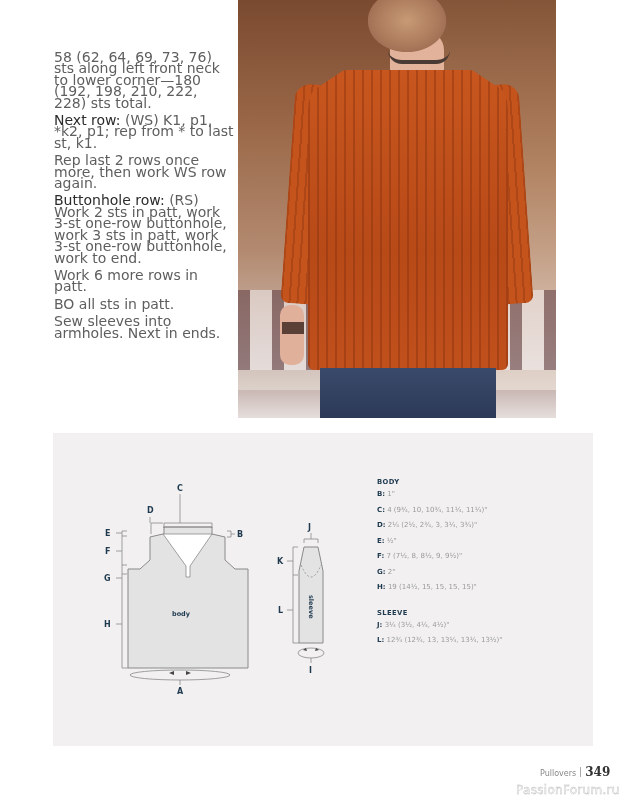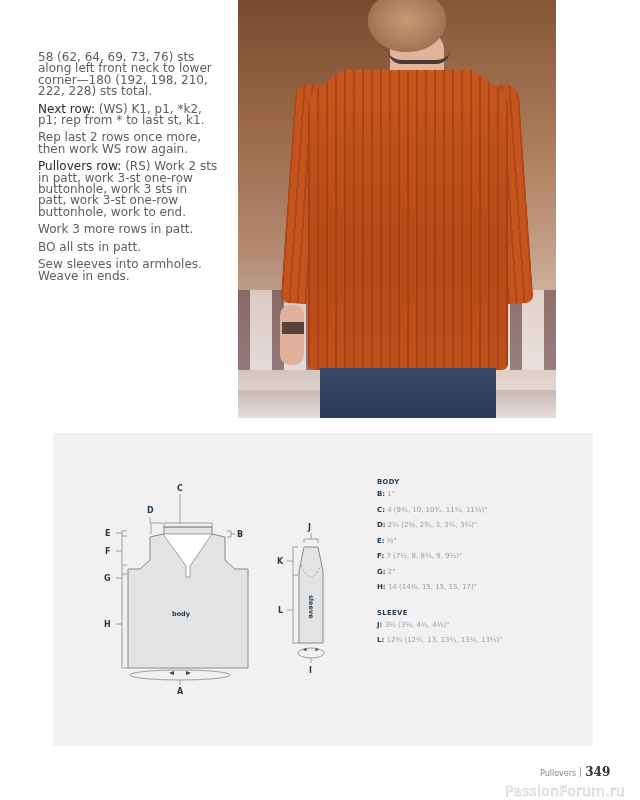--- a/index.html
+++ b/index.html
@@ -3,22 +3,22 @@
 <meta charset="utf-8">
 <style>
   html, body { margin: 0; padding: 0; }
   body {
     width: 640px; height: 800px; position: relative; overflow: hidden;
     background: #ffffff;
     font-family: "DejaVu Sans", "Liberation Sans", sans-serif;
     color: #5a5a5a;
   }
   .instructions {
-    position: absolute; left: 38px; top: 52px; width: 180px;
-    font-size: 12px; line-height: 11.4px; color: #5e5e5e;
+    position: absolute; left: 54px; top: 52px; width: 180px;
+    font-size: 14px; line-height: 11.4px; color: #5e5e5e;
   }
   .instructions p { margin: 0 0 6px 0; }
   .instructions b { color: #2b2b2b; font-weight: normal; }
 
   .photo {
     position: absolute; left: 238px; top: 0; width: 318px; height: 418px;
     overflow: hidden;
     background: linear-gradient(180deg, #7a4a30 0%, #9a6848 30%, #b38a70 60%, #cdbdb4 85%, #e8e0dc 100%);
   }
   .photo .bg-right {
@@ -100,35 +100,35 @@
   .specs .gap { height: 12px; }
 
   .footer {
     position: absolute; left: 520px; top: 765px; font-size: 8px; color: #888; padding-left: 20px;
   }
   .footer .sep { display: inline-block; width: 1px; height: 10px; background: #aaa; margin: 0 4px; vertical-align: -1px; }
   .footer .page-num {
     font-family: "DejaVu Serif", serif; font-weight: bold; color: #333; font-size: 12px;
   }
   .watermark {
-    position: absolute; left: 505px; top: 783px; font-size: 14px; color: #ffffff;
+    position: absolute; left: 516px; top: 783px; font-size: 12px; color: #ffffff;
     -webkit-text-stroke: .4px #b8b8b8; letter-spacing: .3px;
   }
 </style>
 </head>
 <body>
 
 <div class="instructions" data-name="pattern-instructions">
   <p data-name="instruction-paragraph"><b></b><span>58 (62, 64, 69, 73, 76) sts along left front neck to lower corner—180 (192, 198, 210, 222, 228) sts total.</span></p>
   <p data-name="instruction-paragraph"><b data-name="instruction-lead">Next row:</b><span> (WS) K1, p1, *k2, p1; rep from * to last st, k1.</span></p>
   <p data-name="instruction-paragraph"><b></b><span>Rep last 2 rows once more, then work WS row again.</span></p>
-  <p data-name="instruction-paragraph"><b data-name="instruction-lead">Pullovers row:</b><span> (RS) Work 2 sts in patt, work 3-st one-row buttonhole, work 3 sts in patt, work 3-st one-row buttonhole, work to end.</span></p>
-  <p data-name="instruction-paragraph"><b></b><span>Work 3 more rows in patt.</span></p>
+  <p data-name="instruction-paragraph"><b data-name="instruction-lead">Buttonhole row:</b><span> (RS) Work 2 sts in patt, work 3-st one-row buttonhole, work 3 sts in patt, work 3-st one-row buttonhole, work to end.</span></p>
+  <p data-name="instruction-paragraph"><b></b><span>Work 6 more rows in patt.</span></p>
   <p data-name="instruction-paragraph"><b></b><span>BO all sts in patt.</span></p>
-  <p data-name="instruction-paragraph"><b></b><span>Sew sleeves into armholes. Weave in ends.</span></p>
+  <p data-name="instruction-paragraph"><b></b><span>Sew sleeves into armholes. Next in ends.</span></p>
 </div>
 
 <div class="photo" data-name="sweater-photo">
   <div class="bg-right" data-name="photo-background"></div>
   <div class="bench" data-name="photo-bench"></div>
   <div class="floor" data-name="photo-floor"></div>
   <div class="arm-l" data-name="photo-left-sleeve"></div>
   <div class="arm-r" data-name="photo-right-sleeve"></div>
   <div class="neck" data-name="photo-neck"></div>
   <div class="head" data-name="photo-head"></div>
@@ -233,21 +233,21 @@
 </style>
 
 <div class="specs" data-name="measurements-list">
   <div class="section-title" data-name="body-section-title">BODY</div>
   <div class="row" data-name="measurement-row"><span class="key">B:</span><span> 1"</span></div>
   <div class="row" data-name="measurement-row"><span class="key">C:</span><span> 4 (9¾, 10, 10¾, 11¼, 11¼)"</span></div>
   <div class="row" data-name="measurement-row"><span class="key">D:</span><span> 2¼ (2½, 2¾, 3, 3¼, 3¾)"</span></div>
   <div class="row" data-name="measurement-row"><span class="key">E:</span><span> ½"</span></div>
   <div class="row" data-name="measurement-row"><span class="key">F:</span><span> 7 (7½, 8, 8½, 9, 9½)"</span></div>
   <div class="row" data-name="measurement-row"><span class="key">G:</span><span> 2"</span></div>
-  <div class="row" data-name="measurement-row"><span class="key">H:</span><span> 14 (14½, 15, 15, 15, 17)"</span></div>
+  <div class="row" data-name="measurement-row"><span class="key">H:</span><span> 19 (14½, 15, 15, 15, 15)"</span></div>
   <div class="gap"></div>
   <div class="section-title" data-name="sleeve-section-title">SLEEVE</div>
   <div class="row" data-name="measurement-row"><span class="key">J:</span><span> 3¼ (3½, 4¼, 4½)"</span></div>
   <div class="row" data-name="measurement-row"><span class="key">L:</span><span> 12¾ (12¾, 13, 13¼, 13¼, 13½)"</span></div>
 </div>
 
 <div class="footer" data-name="page-footer">
   <span data-name="section-name">Pullovers</span><span class="sep" data-name="footer-divider"></span><span class="page-num" data-name="page-number">349</span>
 </div>
 <div class="watermark" data-name="watermark">PassionForum.ru</div>

